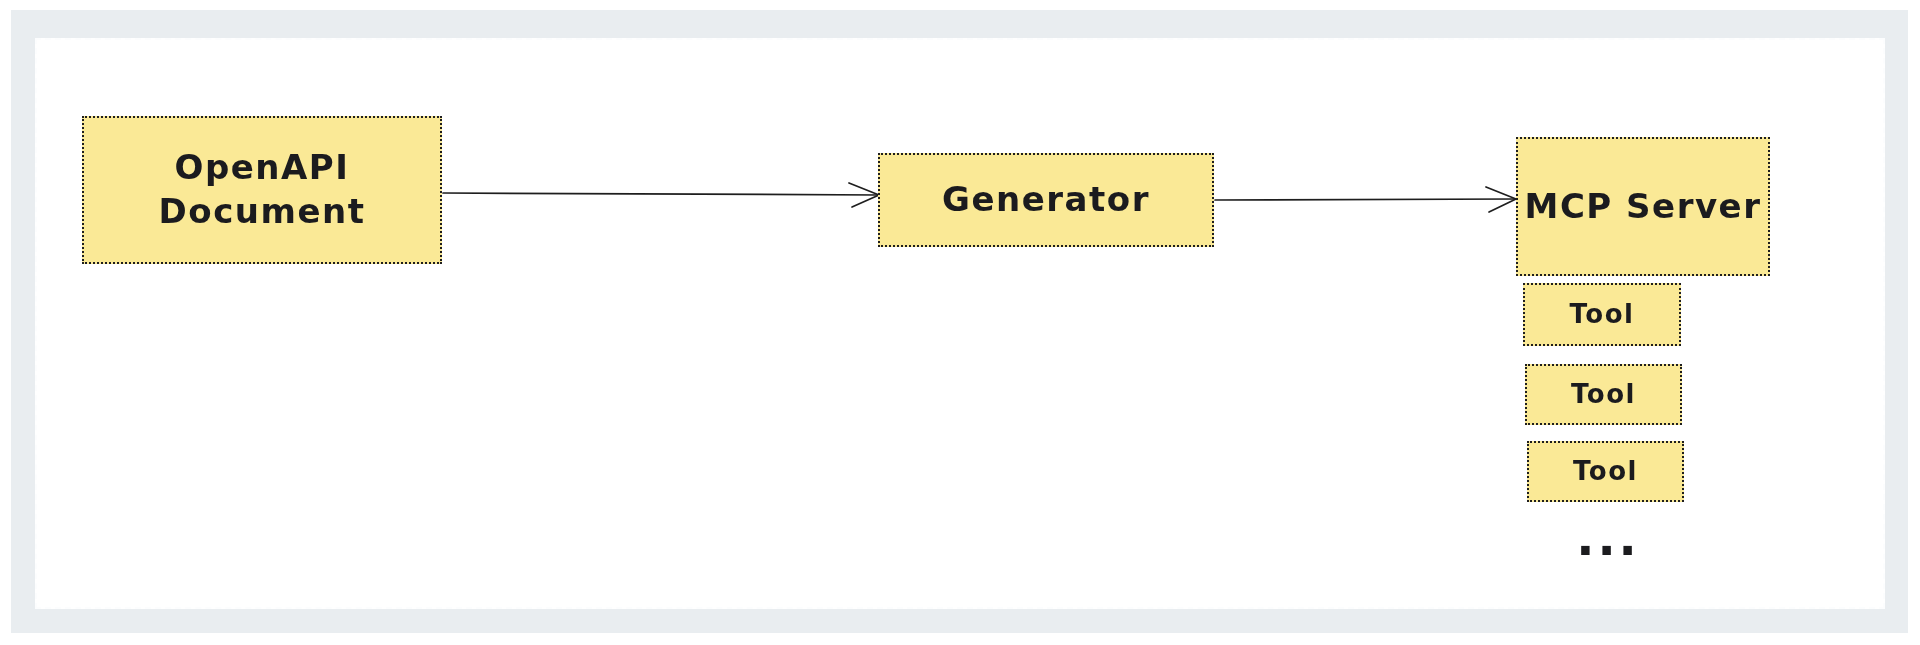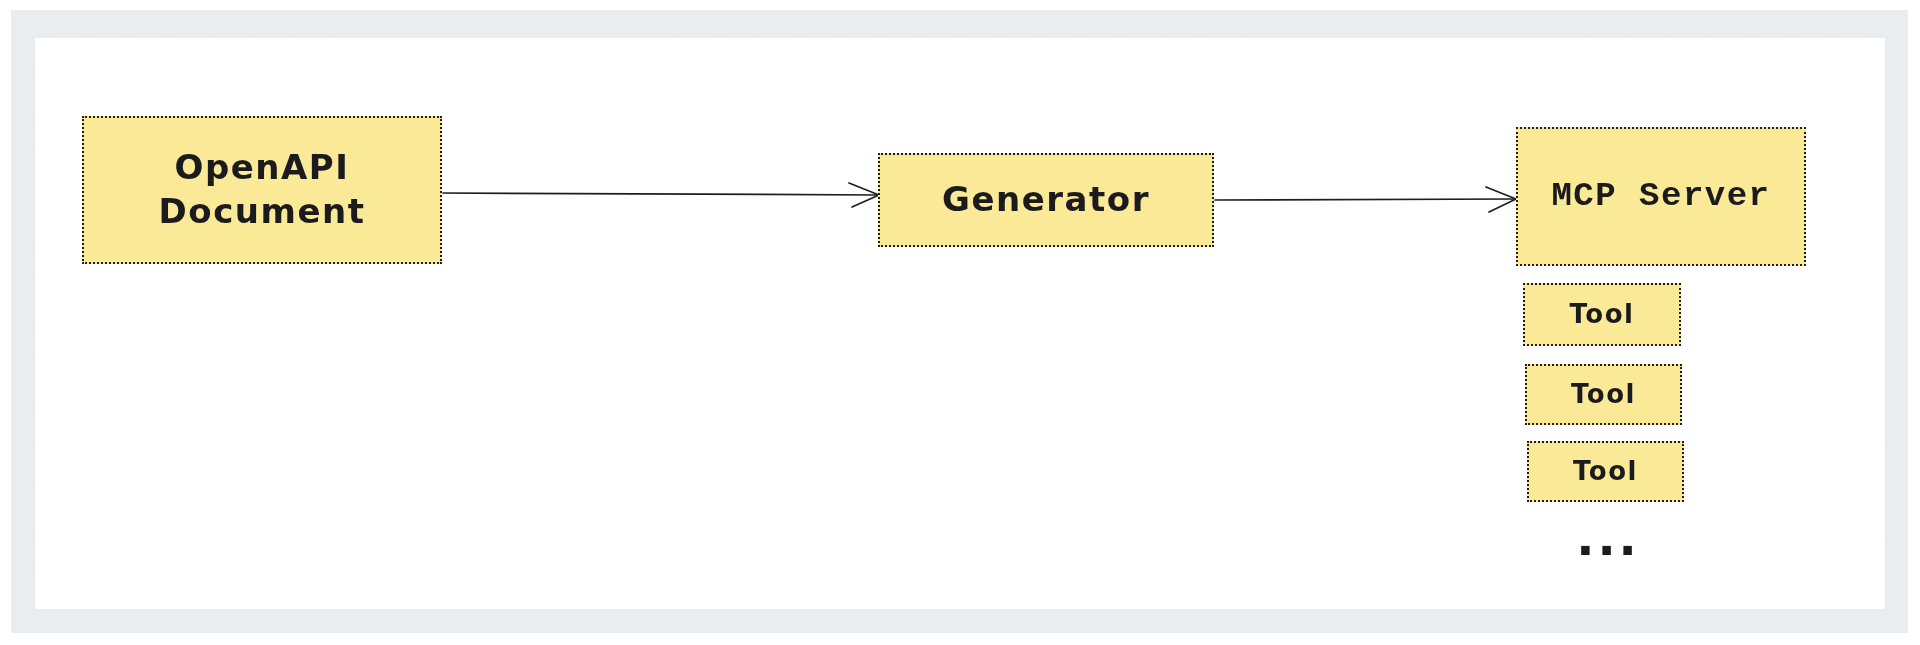--- a/index.html
+++ b/index.html
@@ -42,21 +42,21 @@
     color: var(--text, #1b1b1e);
     font-weight: 600;
     font-size: 34px;
     line-height: 1.28;
     letter-spacing: 1.5px;
     white-space: pre-line;
     text-align: center;
   }
   #node-openapi   { left: 45px;   top: 76px;  width: 360px; height: 148px; }
   #node-generator { left: 841px;  top: 113px; width: 336px; height: 94px; }
-  #node-mcp       { left: 1479px; top: 87px;  width: 290px; height: 139px; font-family: Liberation Mono, monospace; }
+  #node-mcp       { left: 1479px; top: 97px;  width: 254px; height: 139px; }
   #node-tool-1    { left: 1486px; top: 243px; width: 158px; height: 63px; }
   #node-tool-2    { left: 1488px; top: 324px; width: 157px; height: 61px; }
   #node-tool-3    { left: 1490px; top: 401px; width: 157px; height: 61px; }
   .tool .node-label { font-size: 26px; }
   #ellipsis {
     position: absolute;
     left: 1519px;
     top: 462px;
     width: 104px;
     height: 72px;

